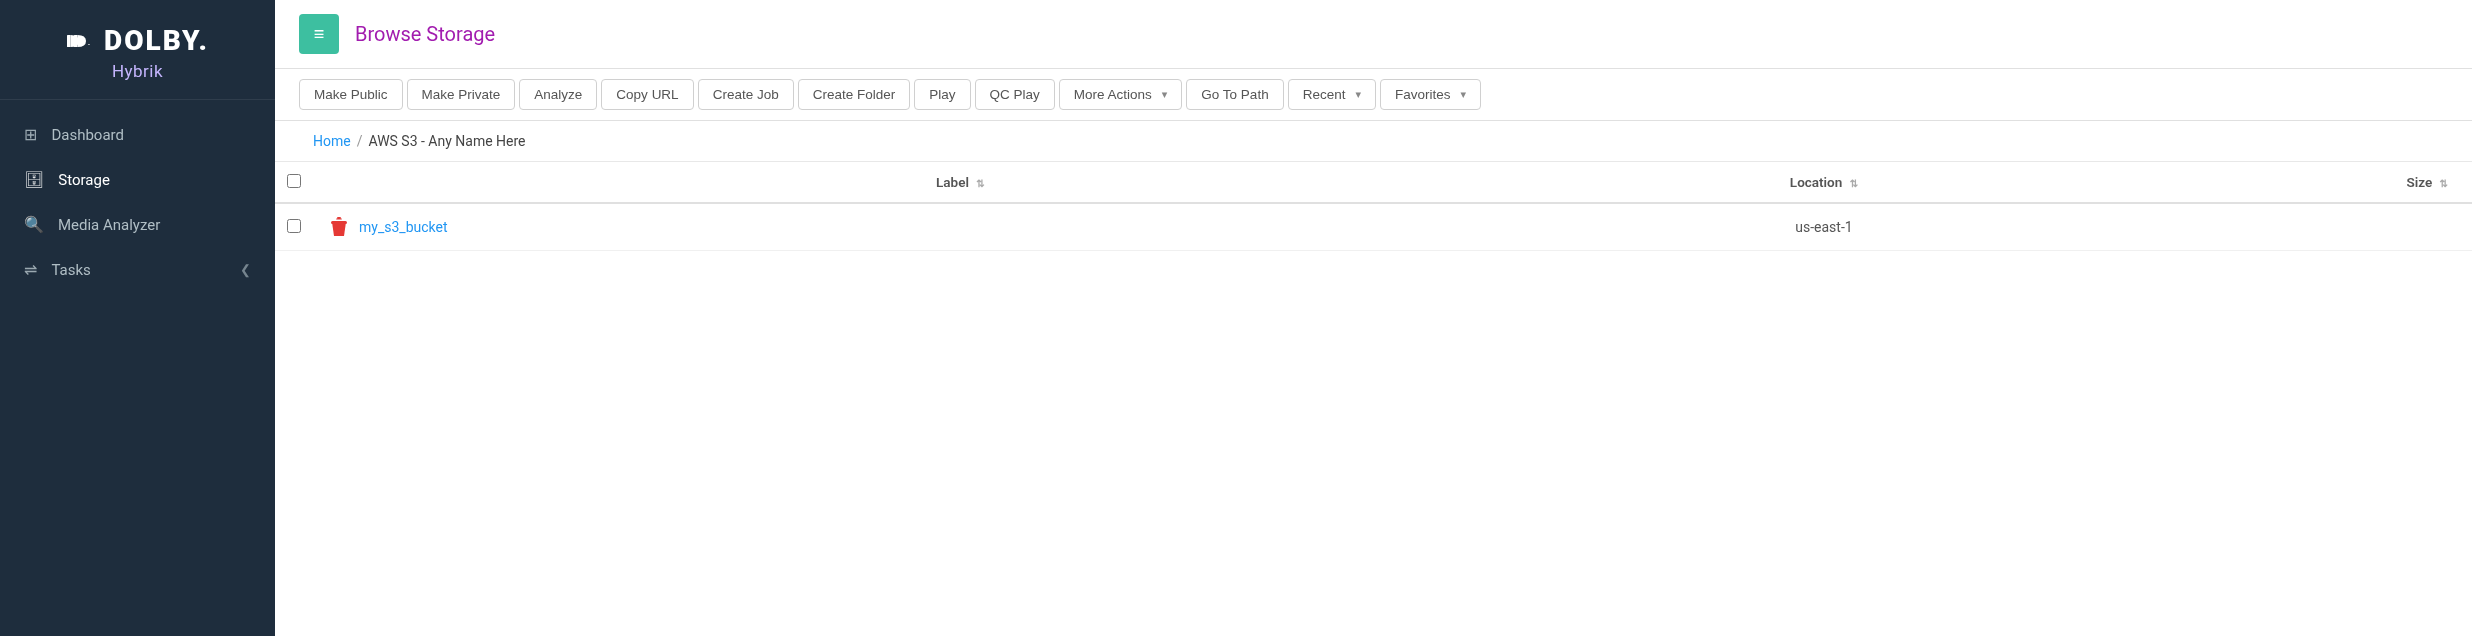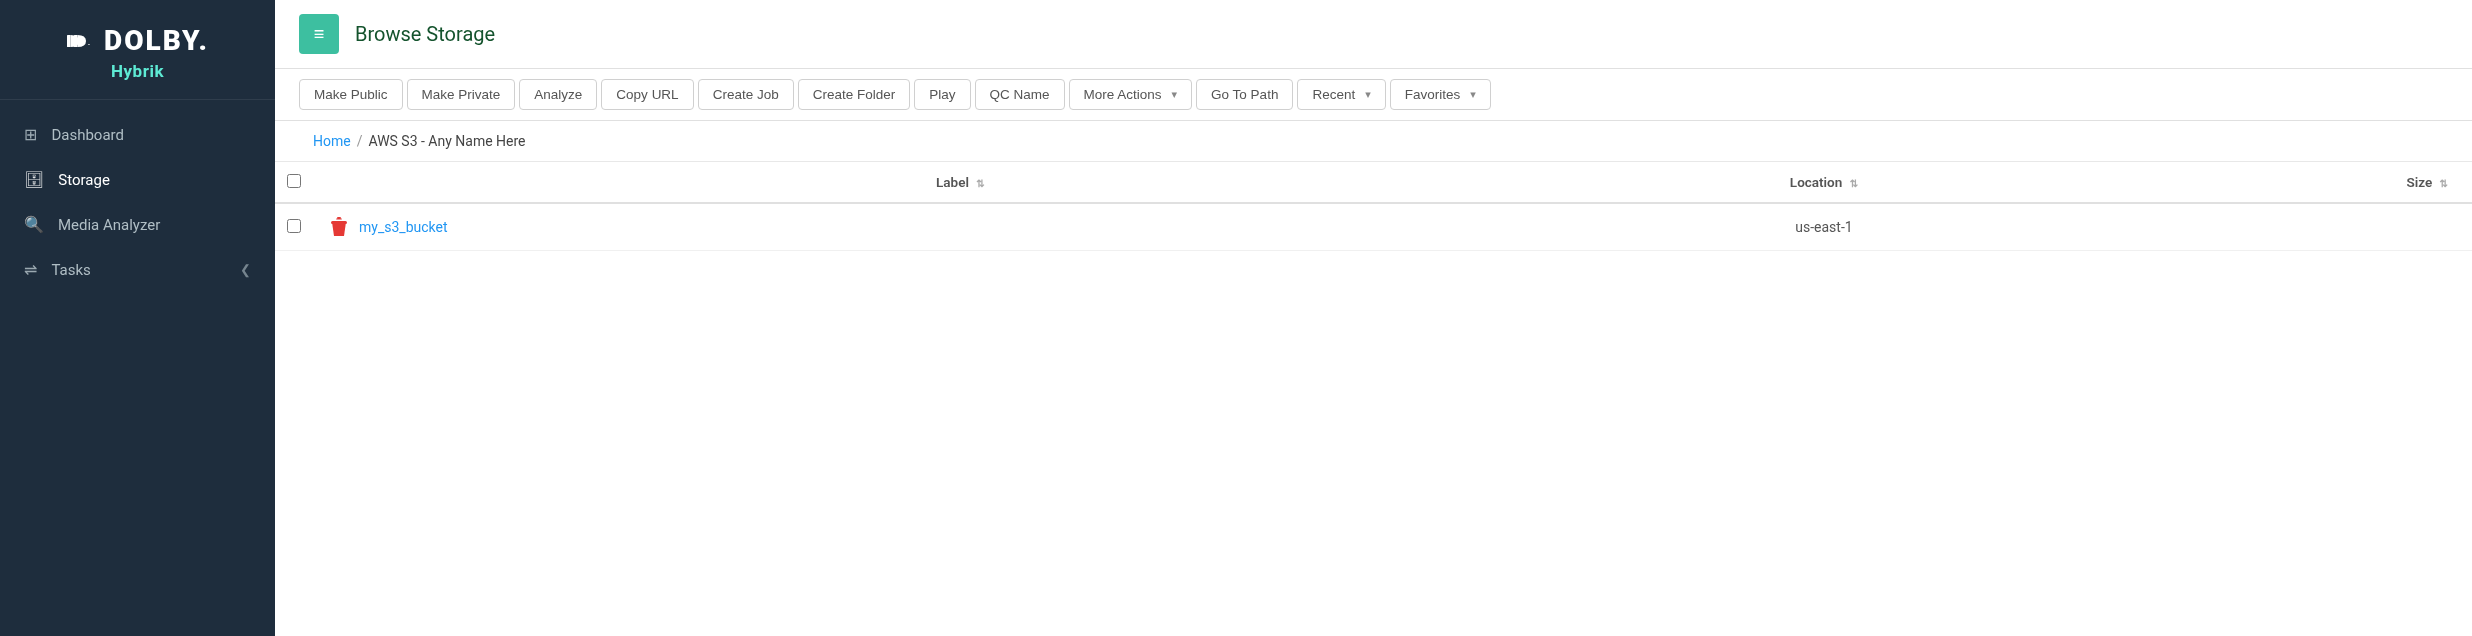--- a/index.html
+++ b/index.html
@@ -36,22 +36,22 @@
       display: flex;
       align-items: center;
       gap: 4px;
     }
     .dolby-d {
       width: 28px;
       height: 28px;
     }
     .hybrik-label {
       font-size: 17px;
-      color: #5eead4;
-      font-weight: 700;
+      color: #c4b5fd;
+      font-weight: 400;
       margin-top: 4px;
       letter-spacing: 0.5px;
     }
     .sidebar-nav {
       display: flex;
       flex-direction: column;
       padding: 12px 0;
       flex: 1;
     }
     .nav-item {
@@ -111,21 +111,21 @@
       flex-shrink: 0;
     }
     .menu-btn-icon {
       color: #fff;
       font-size: 18px;
       line-height: 1;
     }
     .page-title {
       font-size: 20px;
       font-weight: 400;
-      color: #14532d;
+      color: #a21caf;
     }
 
     
     .toolbar {
       display: flex;
       align-items: center;
       padding: 10px 24px;
       border-bottom: 1px solid #e0e0e0;
       background: #fff;
       gap: 4px;
@@ -272,21 +272,21 @@
   </div>
 
   <div class="toolbar">
     <button class="toolbar-btn">Make Public</button>
     <button class="toolbar-btn">Make Private</button>
     <button class="toolbar-btn">Analyze</button>
     <button class="toolbar-btn">Copy URL</button>
     <button class="toolbar-btn">Create Job</button>
     <button class="toolbar-btn">Create Folder</button>
     <button class="toolbar-btn">Play</button>
-    <button class="toolbar-btn">QC Name</button>
+    <button class="toolbar-btn">QC Play</button>
     <button class="toolbar-btn toolbar-btn-dropdown">
       <span>More Actions</span>
       <span class="dropdown-arrow">▾</span>
     </button>
     <button class="toolbar-btn">Go To Path</button>
     <button class="toolbar-btn toolbar-btn-dropdown">
       <span>Recent</span>
       <span class="dropdown-arrow">▾</span>
     </button>
     <button class="toolbar-btn toolbar-btn-dropdown">

